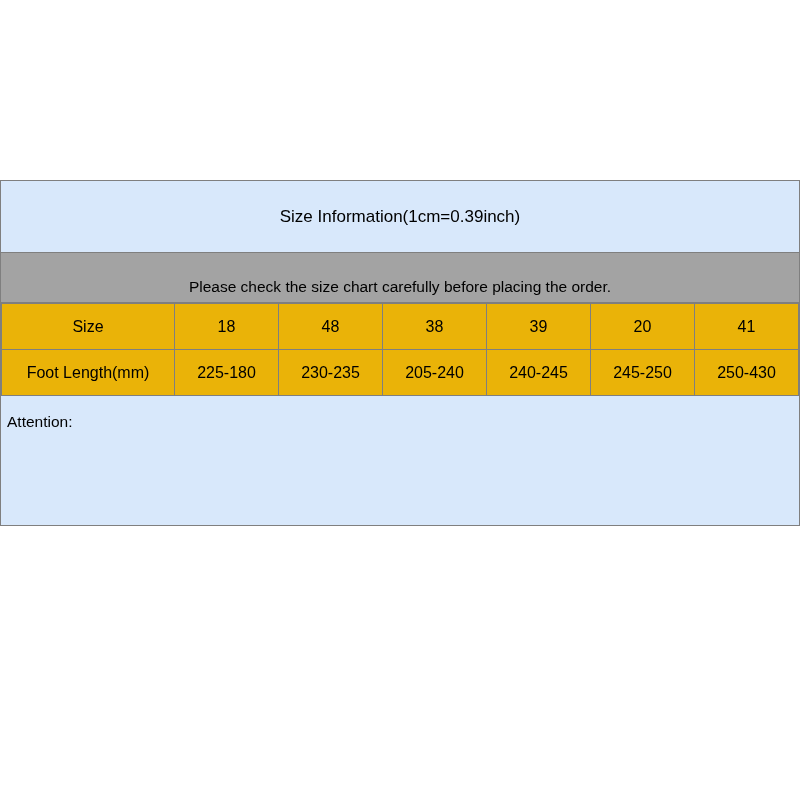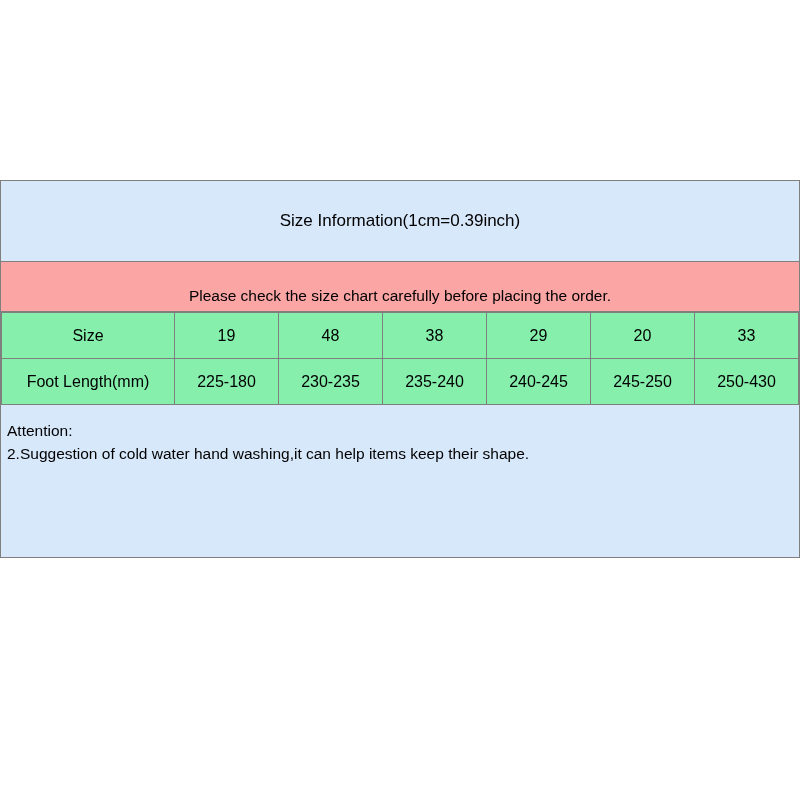--- a/index.html
+++ b/index.html
@@ -17,57 +17,57 @@
     width: 800px;
     box-sizing: border-box;
     border: 1px solid #7f7f7f;
     background: #d8e8fb;
   }
   .section {
     border-bottom: 1px solid #7f7f7f;
     box-sizing: border-box;
   }
   .title-row {
-    height: 81px;
+    height: 72px;
     display: flex;
     align-items: center;
     justify-content: center;
     background: #d8e8fb;
   }
   .title-text {
     font-size: 17px;
     color: #000;
   }
   .subtitle-row {
     height: 50px;
     display: flex;
     align-items: flex-end;
     justify-content: center;
     padding-bottom: 6px;
-    background: #fca5a5;
+    background: #a3a3a3;
     box-sizing: border-box;
   }
   .subtitle-text {
     font-size: 15.5px;
     color: #000;
   }
   table.size-table {
     border-collapse: collapse;
     width: 100%;
     table-layout: fixed;
     background: #d3ead3;
   }
   table.size-table td {
     border: 1px solid #7f7f7f;
     height: 45px;
     text-align: center;
     vertical-align: middle;
     font-size: 16px;
     color: #000;
-    background: #86efac;
+    background: #eab308;
     padding: 0;
   }
   table.size-table td.label-cell {
     width: 172px;
   }
   .notes {
     background: #d8e8fb;
     padding: 16px 6px 90px 6px;
     box-sizing: border-box;
   }
@@ -91,37 +91,36 @@
   </div>
 
   <div class="section subtitle-row">
     <span class="subtitle-text">Please check the size chart carefully before placing the order.</span>
   </div>
 
   <table class="size-table">
     <tbody>
       <tr>
         <td class="label-cell">Size</td>
-        <td>19</td>
+        <td>18</td>
         <td>48</td>
         <td>38</td>
-        <td>29</td>
+        <td>39</td>
         <td>20</td>
-        <td>33</td>
+        <td>41</td>
       </tr>
       <tr>
         <td class="label-cell">Foot Length(mm)</td>
         <td>225-180</td>
         <td>230-235</td>
-        <td>235-240</td>
+        <td>205-240</td>
         <td>240-245</td>
         <td>245-250</td>
         <td>250-430</td>
       </tr>
     </tbody>
   </table>
 
   <div class="notes">
     <p>Attention:</p>
-    <p>2.Suggestion of cold water hand washing,it can help items keep their shape.</p>
   </div>
 
 </div>
 
 </body></html>

